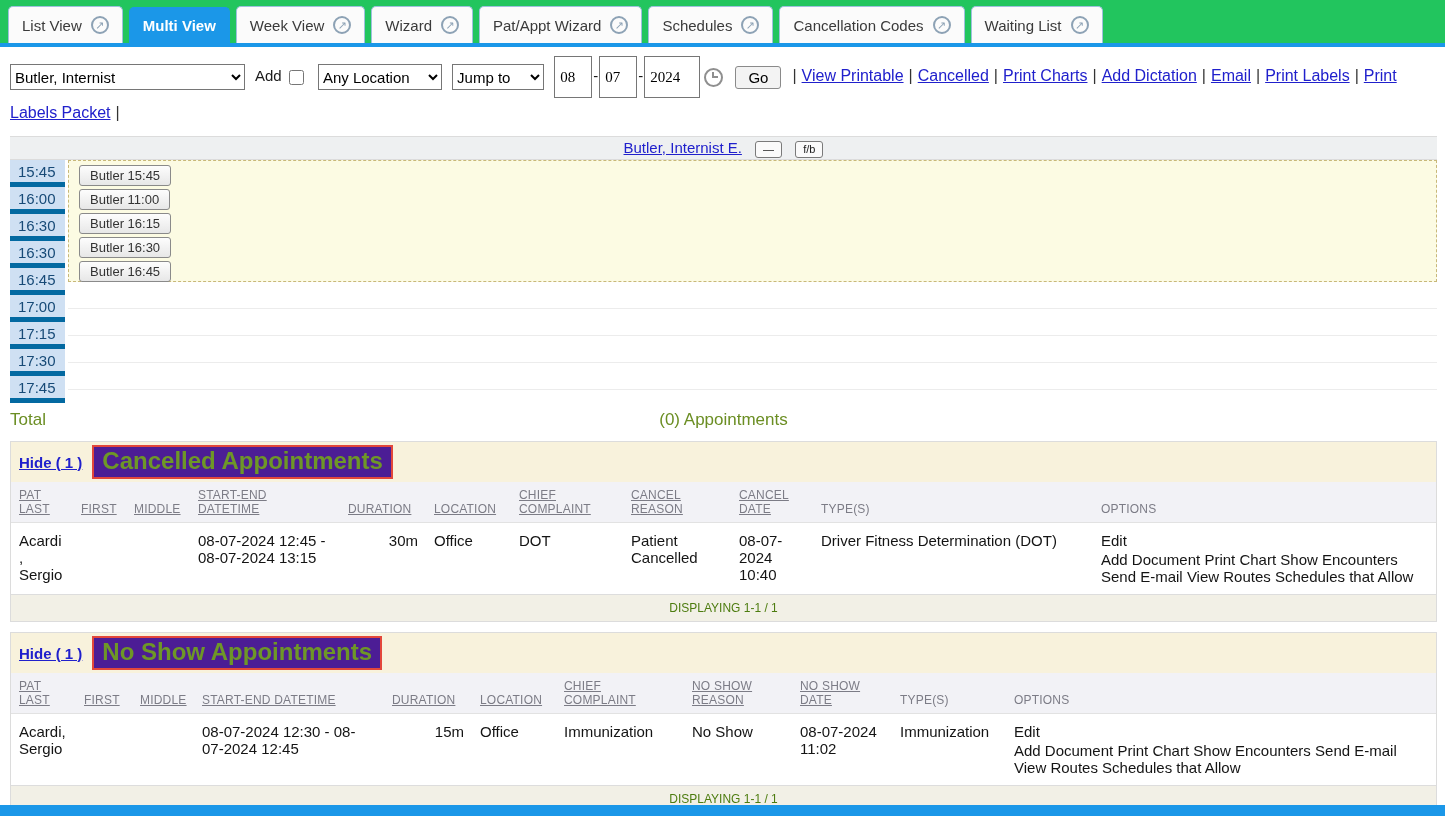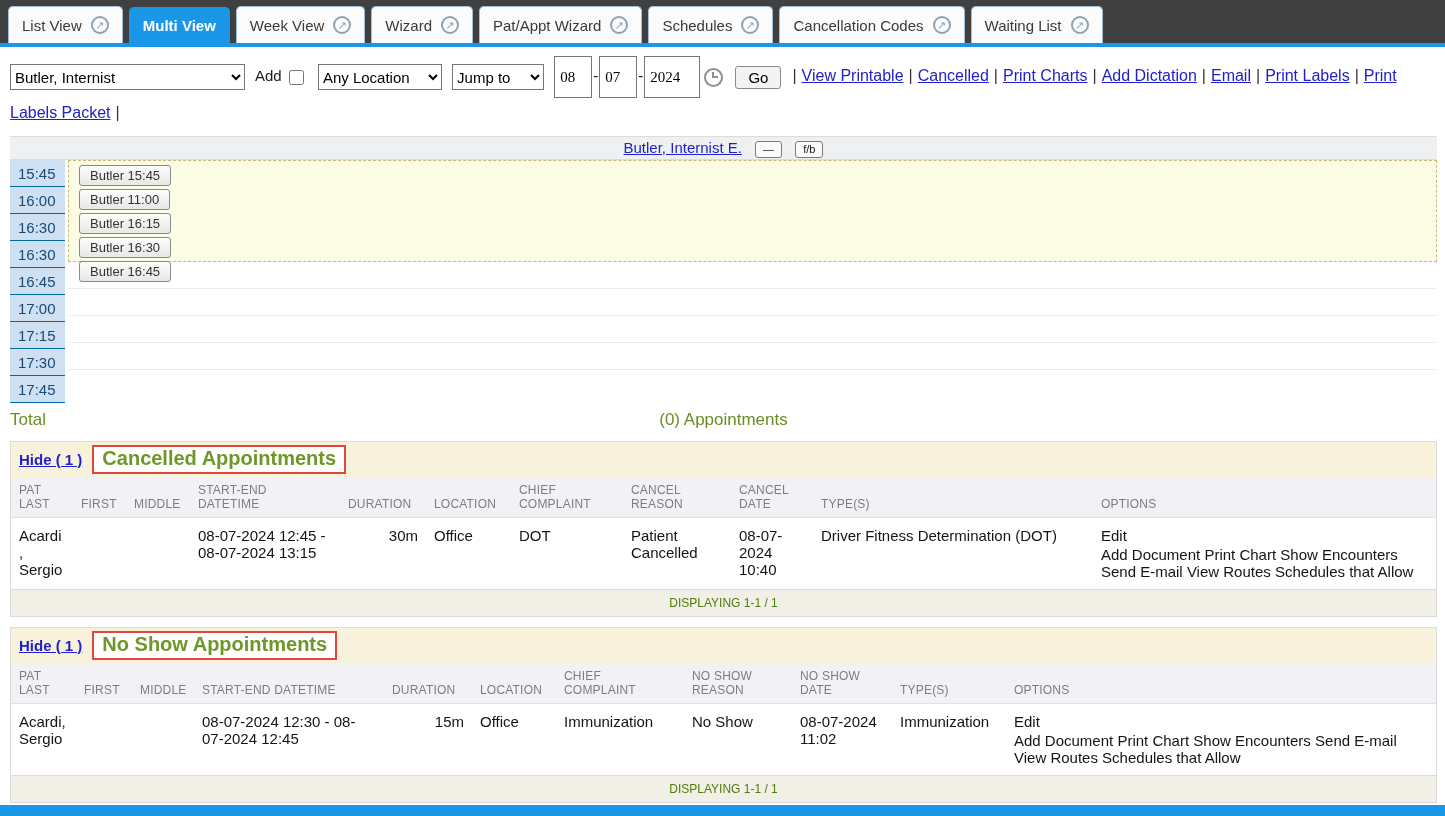--- a/index.html
+++ b/index.html
@@ -5,21 +5,21 @@
   * { box-sizing: border-box; }
   html,body { margin:0; padding:0; }
   body {
     width:1445px; height:816px; overflow:hidden; position:relative;
     background:#ffffff; font-family:"Liberation Sans", sans-serif; color:#1a1a1a;
   }
 
   
   .tabbar {
     display:flex; align-items:flex-end; gap:6px;
-    padding:6px 0 0 8px; border-bottom:4px solid #1b97e8; background:#404040;
+    padding:6px 0 0 8px; border-bottom:4px solid #1b97e8; background:#22c55e;
   }
   .tab {
     display:inline-flex; align-items:center; gap:9px;
     padding:9px 13px; background:#fbfbfb;
     border:1px solid #9fbfdd; border-bottom:none; border-radius:5px 5px 0 0;
     font-size:15px; color:#3a3a3a; cursor:pointer; white-space:nowrap;
   }
   .tab.active {
     background:#1b97e8; border-color:#1b97e8; color:#fff; font-weight:bold;
   }
@@ -71,53 +71,53 @@
     text-align:center; padding:2px 0; font-size:15px; height:24px;
   }
   .provider-link { color:#2020cc; text-decoration:underline; cursor:pointer; }
   .mini-btn,.fb-btn {
     display:inline-block; border:1px solid #7a7a7a; border-radius:3px; background:#fafafa;
     font-size:11px; line-height:13px; padding:1px 7px; margin-left:9px; vertical-align:middle; cursor:pointer;
   }
   .sched-body { display:flex; }
   .time-col { width:55px; flex:0 0 55px; }
   .time-cell {
-    height:27px; background:#cfe0f3; border-bottom:1px solid #0369a1;
+    height:27px; background:#cfe0f3; border-bottom:5px solid #0369a1;
     color:#174a77; font-size:15px; display:flex; align-items:center; padding-left:8px;
   }
   .grid-area { flex:1; margin-left:3px; }
   .open-slot-area {
-    height:102px; background:#fcfbe3; border:1px dashed #c8b879; padding:2px 0 0 10px;
+    height:122px; background:#fcfbe3; border:1px dashed #c8b879; padding:2px 0 0 10px;
   }
   .slot-btn {
     display:block; margin:2px 0 3px 0; padding:2px 10px; font-size:13px; color:#333;
     background:linear-gradient(#fdfdfd,#e7e7e7); border:1px solid #8a8a8a; border-radius:3px;
     cursor:pointer; font-family:"Liberation Sans",sans-serif;
   }
   .empty-row { height:27px; border-bottom:1px solid #ececec; }
   .total-row { position:relative; padding:7px 0 9px 0; font-size:17px; color:#6b8e23; }
   .total-value { position:absolute; left:0; right:0; text-align:center; }
 
   
   .section { margin:2px 8px 10px 10px; border:1px solid #dcdcdc; }
   .section-band {
     background:#f8f2dc; padding:3px 8px; display:flex; align-items:center; gap:10px;
   }
   .hide-link { color:#2020cc; font-weight:bold; text-decoration:underline; font-size:15px; cursor:pointer; white-space:nowrap; }
   .section-title {
-    border:2px solid #e3473b; padding:0 8px 2px 8px; font-size:20px; font-weight:bold; color:#6e9727;
-    background:#ffffff;
+    border:2px solid #e3473b; padding:0 8px 2px 8px; font-size:24px; font-weight:bold; color:#6e9727;
+    background:#4c1d95;
   }
   table.appt { width:100%; border-collapse:collapse; font-size:15px; table-layout:fixed; }
   table.appt thead th {
     background:#f2f2f6; color:#7c7c86; font-size:12px; font-weight:normal;
     text-align:left; vertical-align:bottom; padding:6px 8px; border-bottom:1px solid #e2e2e2;
     letter-spacing:0.2px;
   }
-  th.sort { cursor:pointer; }
+  th.sort { text-decoration:underline; cursor:pointer; }
   .th-narrow { display:inline-block; width:90px; text-decoration:inherit; }
   table.appt tbody td { background:#fff; padding:9px 8px; vertical-align:top; color:#141414; word-wrap:break-word; }
   td.center { text-align:right; }
   .opt-link { color:#141414; text-decoration:none; cursor:pointer; }
   .opt-first { display:block; margin-bottom:2px; }
   .displaying {
     text-align:center; font-size:12px; color:#4d7c0f; background:#f2f0e6;
     border-top:1px solid #ddd; padding:6px 0;
   }
 

